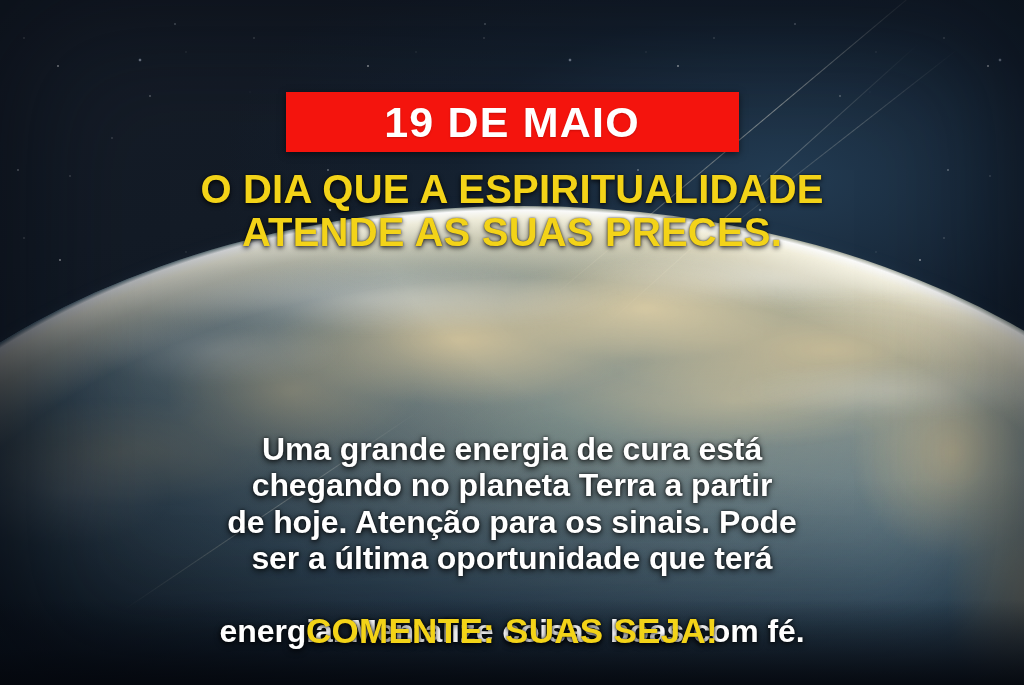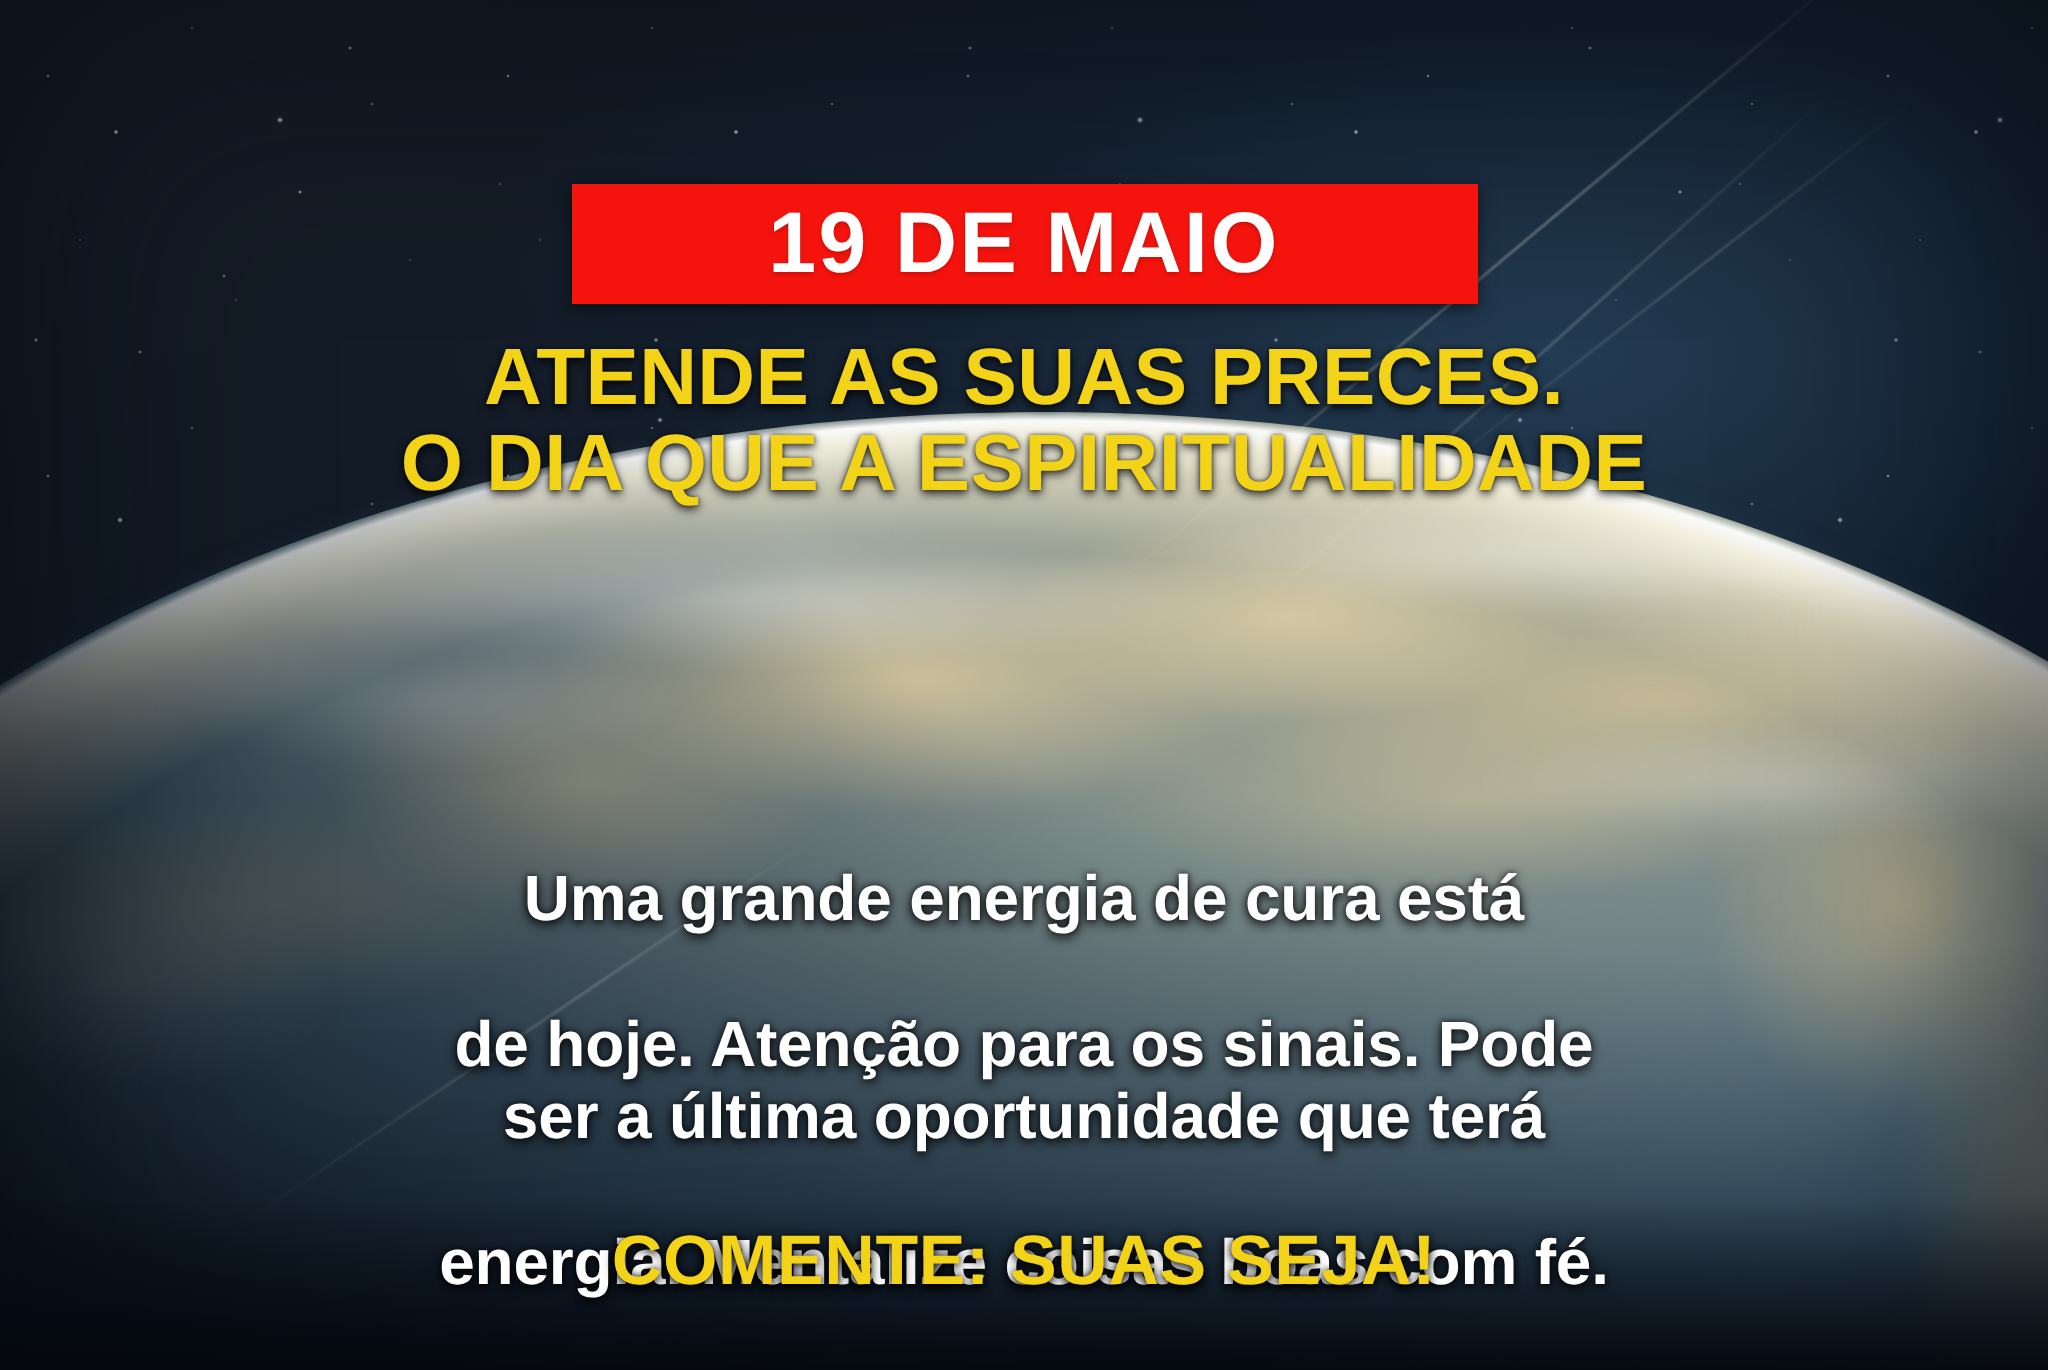--- a/index.html
+++ b/index.html
@@ -284,27 +284,27 @@
   <div class="vignette-edges"></div>
   <div class="vignette-bottom"></div>
 
   <div class="content">
 
     <div class="date-banner">
       <span class="date-text">19 DE MAIO</span>
     </div>
 
     <div class="headline">
+      <span class="hl-line">O DIA QUE A ESPIRITUALIDADE</span>
       <span class="hl-line">ATENDE AS SUAS PRECES.</span>
-      <span class="hl-line">O DIA QUE A ESPIRITUALIDADE</span>
     </div>
 
     <div class="body-copy">
       <span>Uma grande energia de cura está</span><br>
-      <br>
+      <span>chegando no planeta Terra a partir</span><br>
       <span>de hoje. Atenção para os sinais. Pode</span><br>
       <span>ser a última oportunidade que terá</span><br>
       <br>
       <span>energia. Mentalize coisas boas com fé.</span>
     </div>
 
     <div class="cta">COMENTE: SUAS SEJA!</div>
 
   </div>
 </div>

